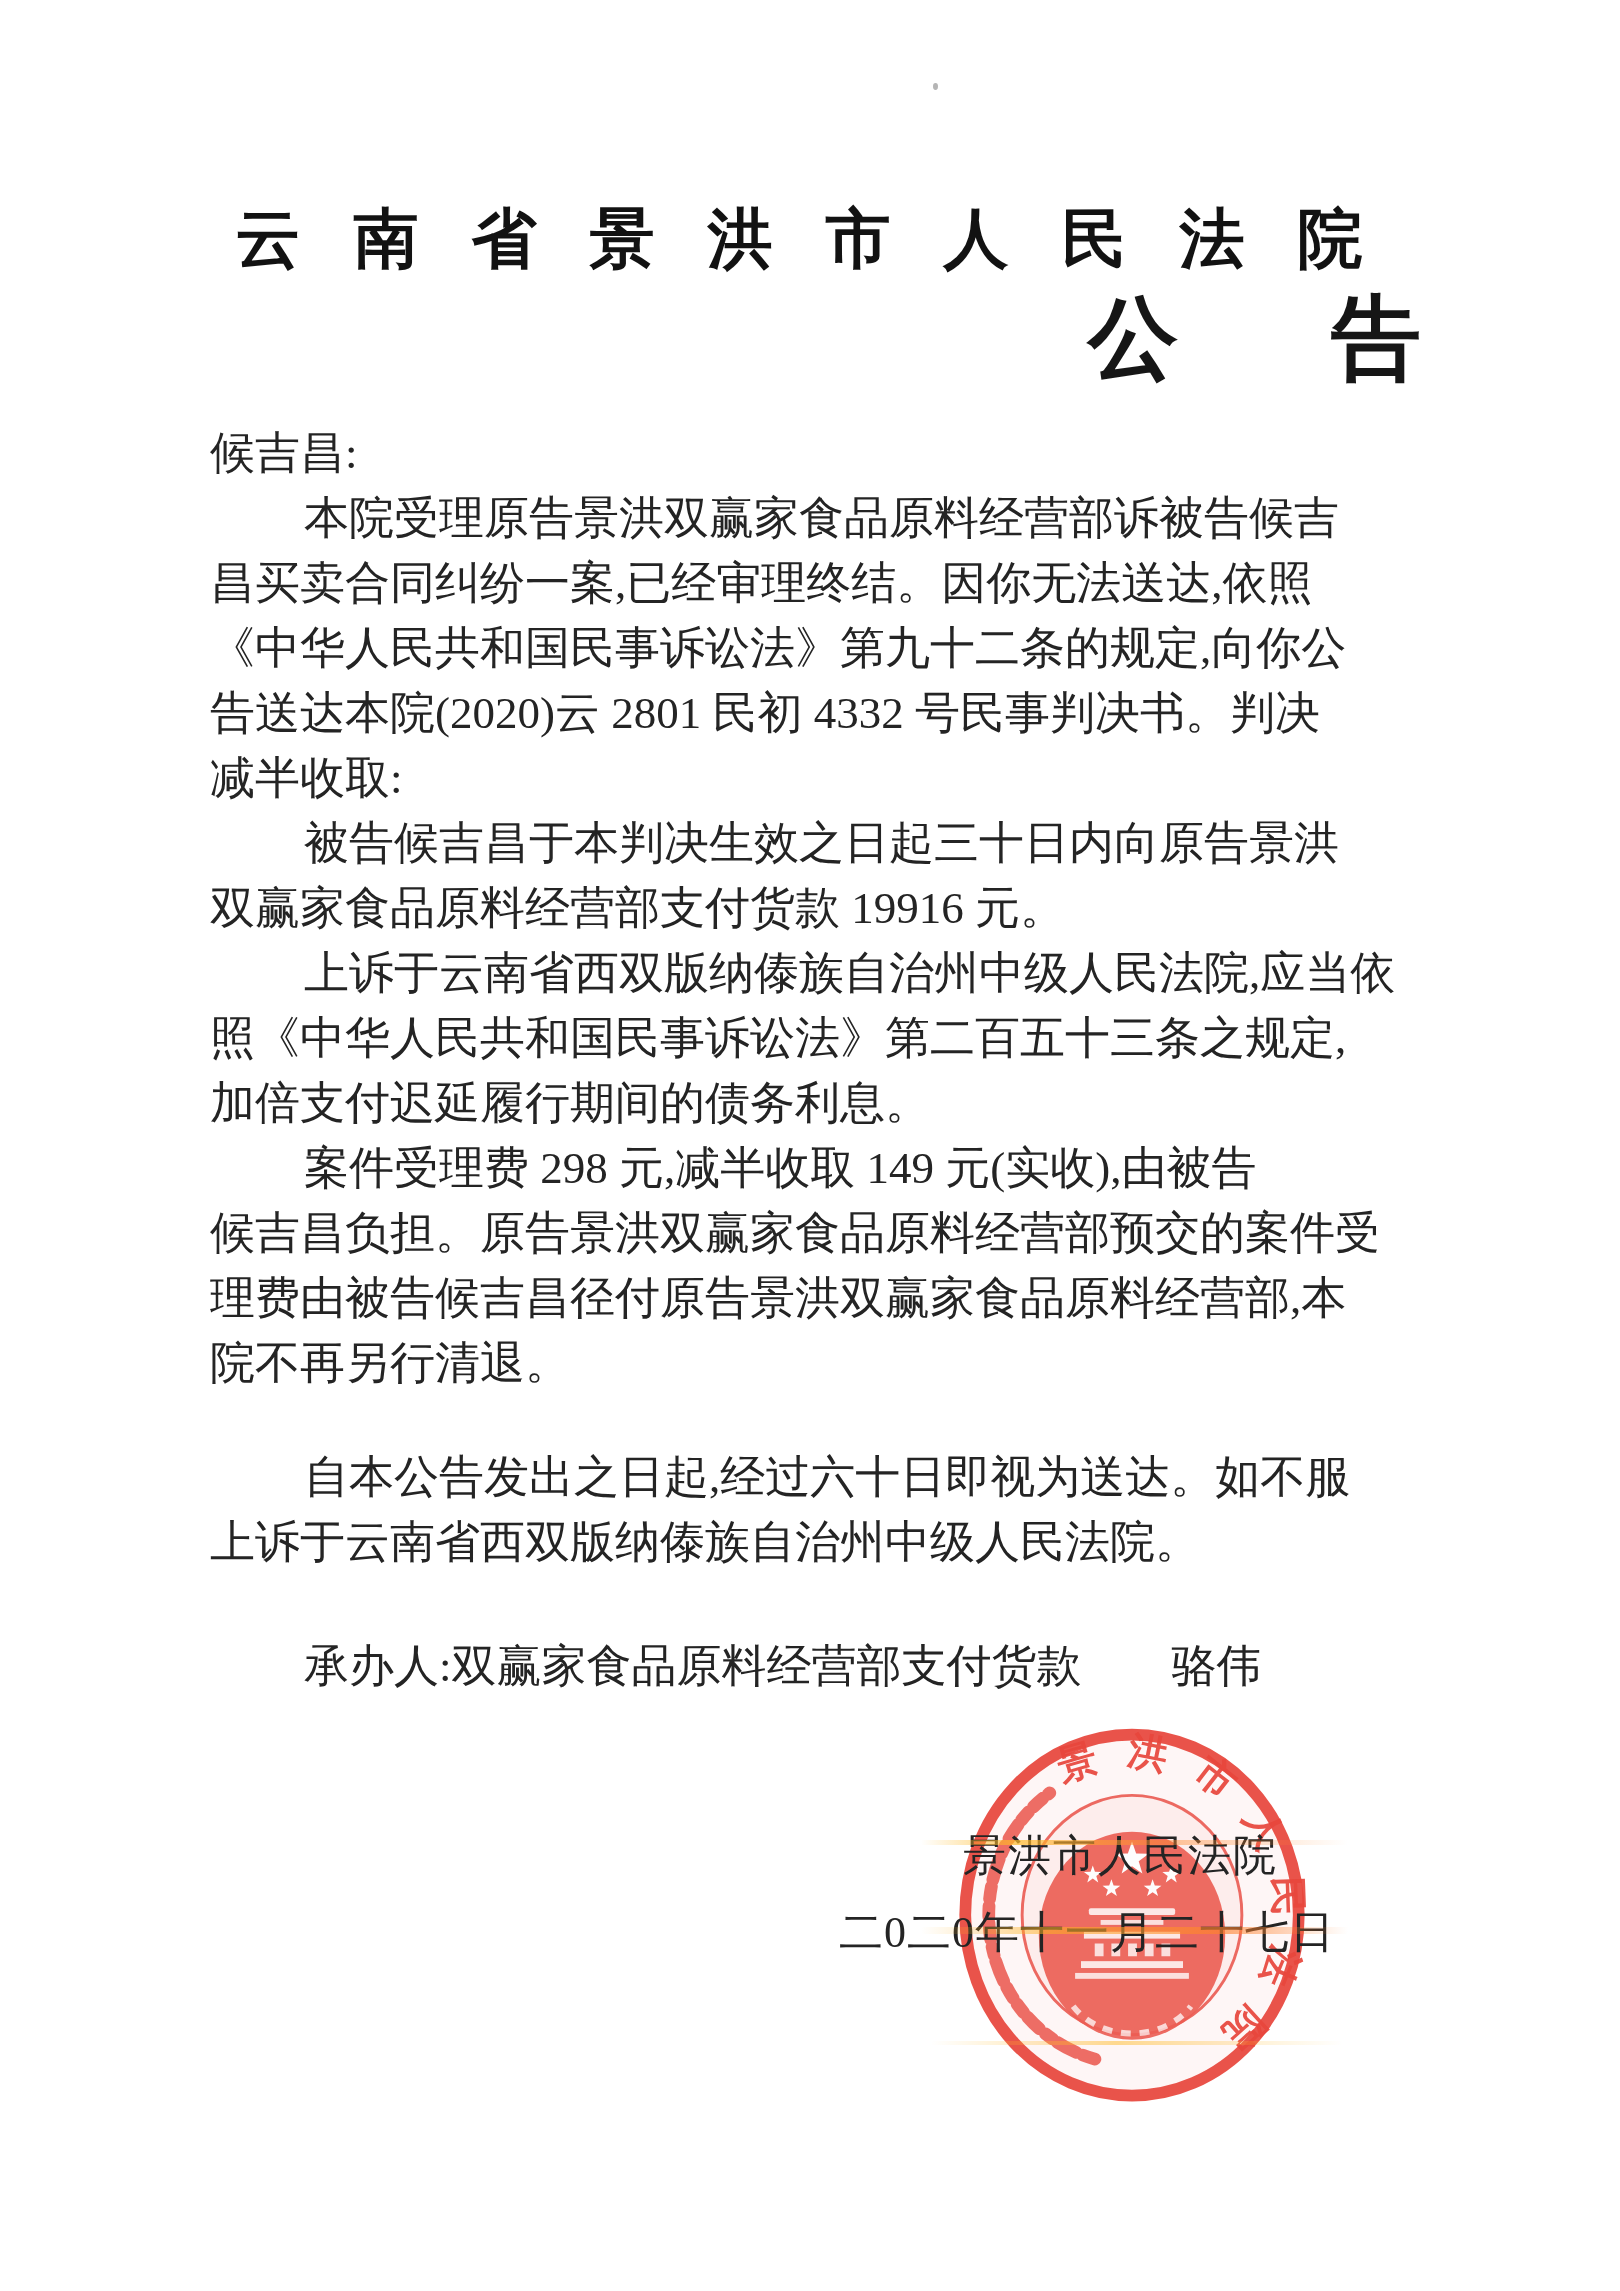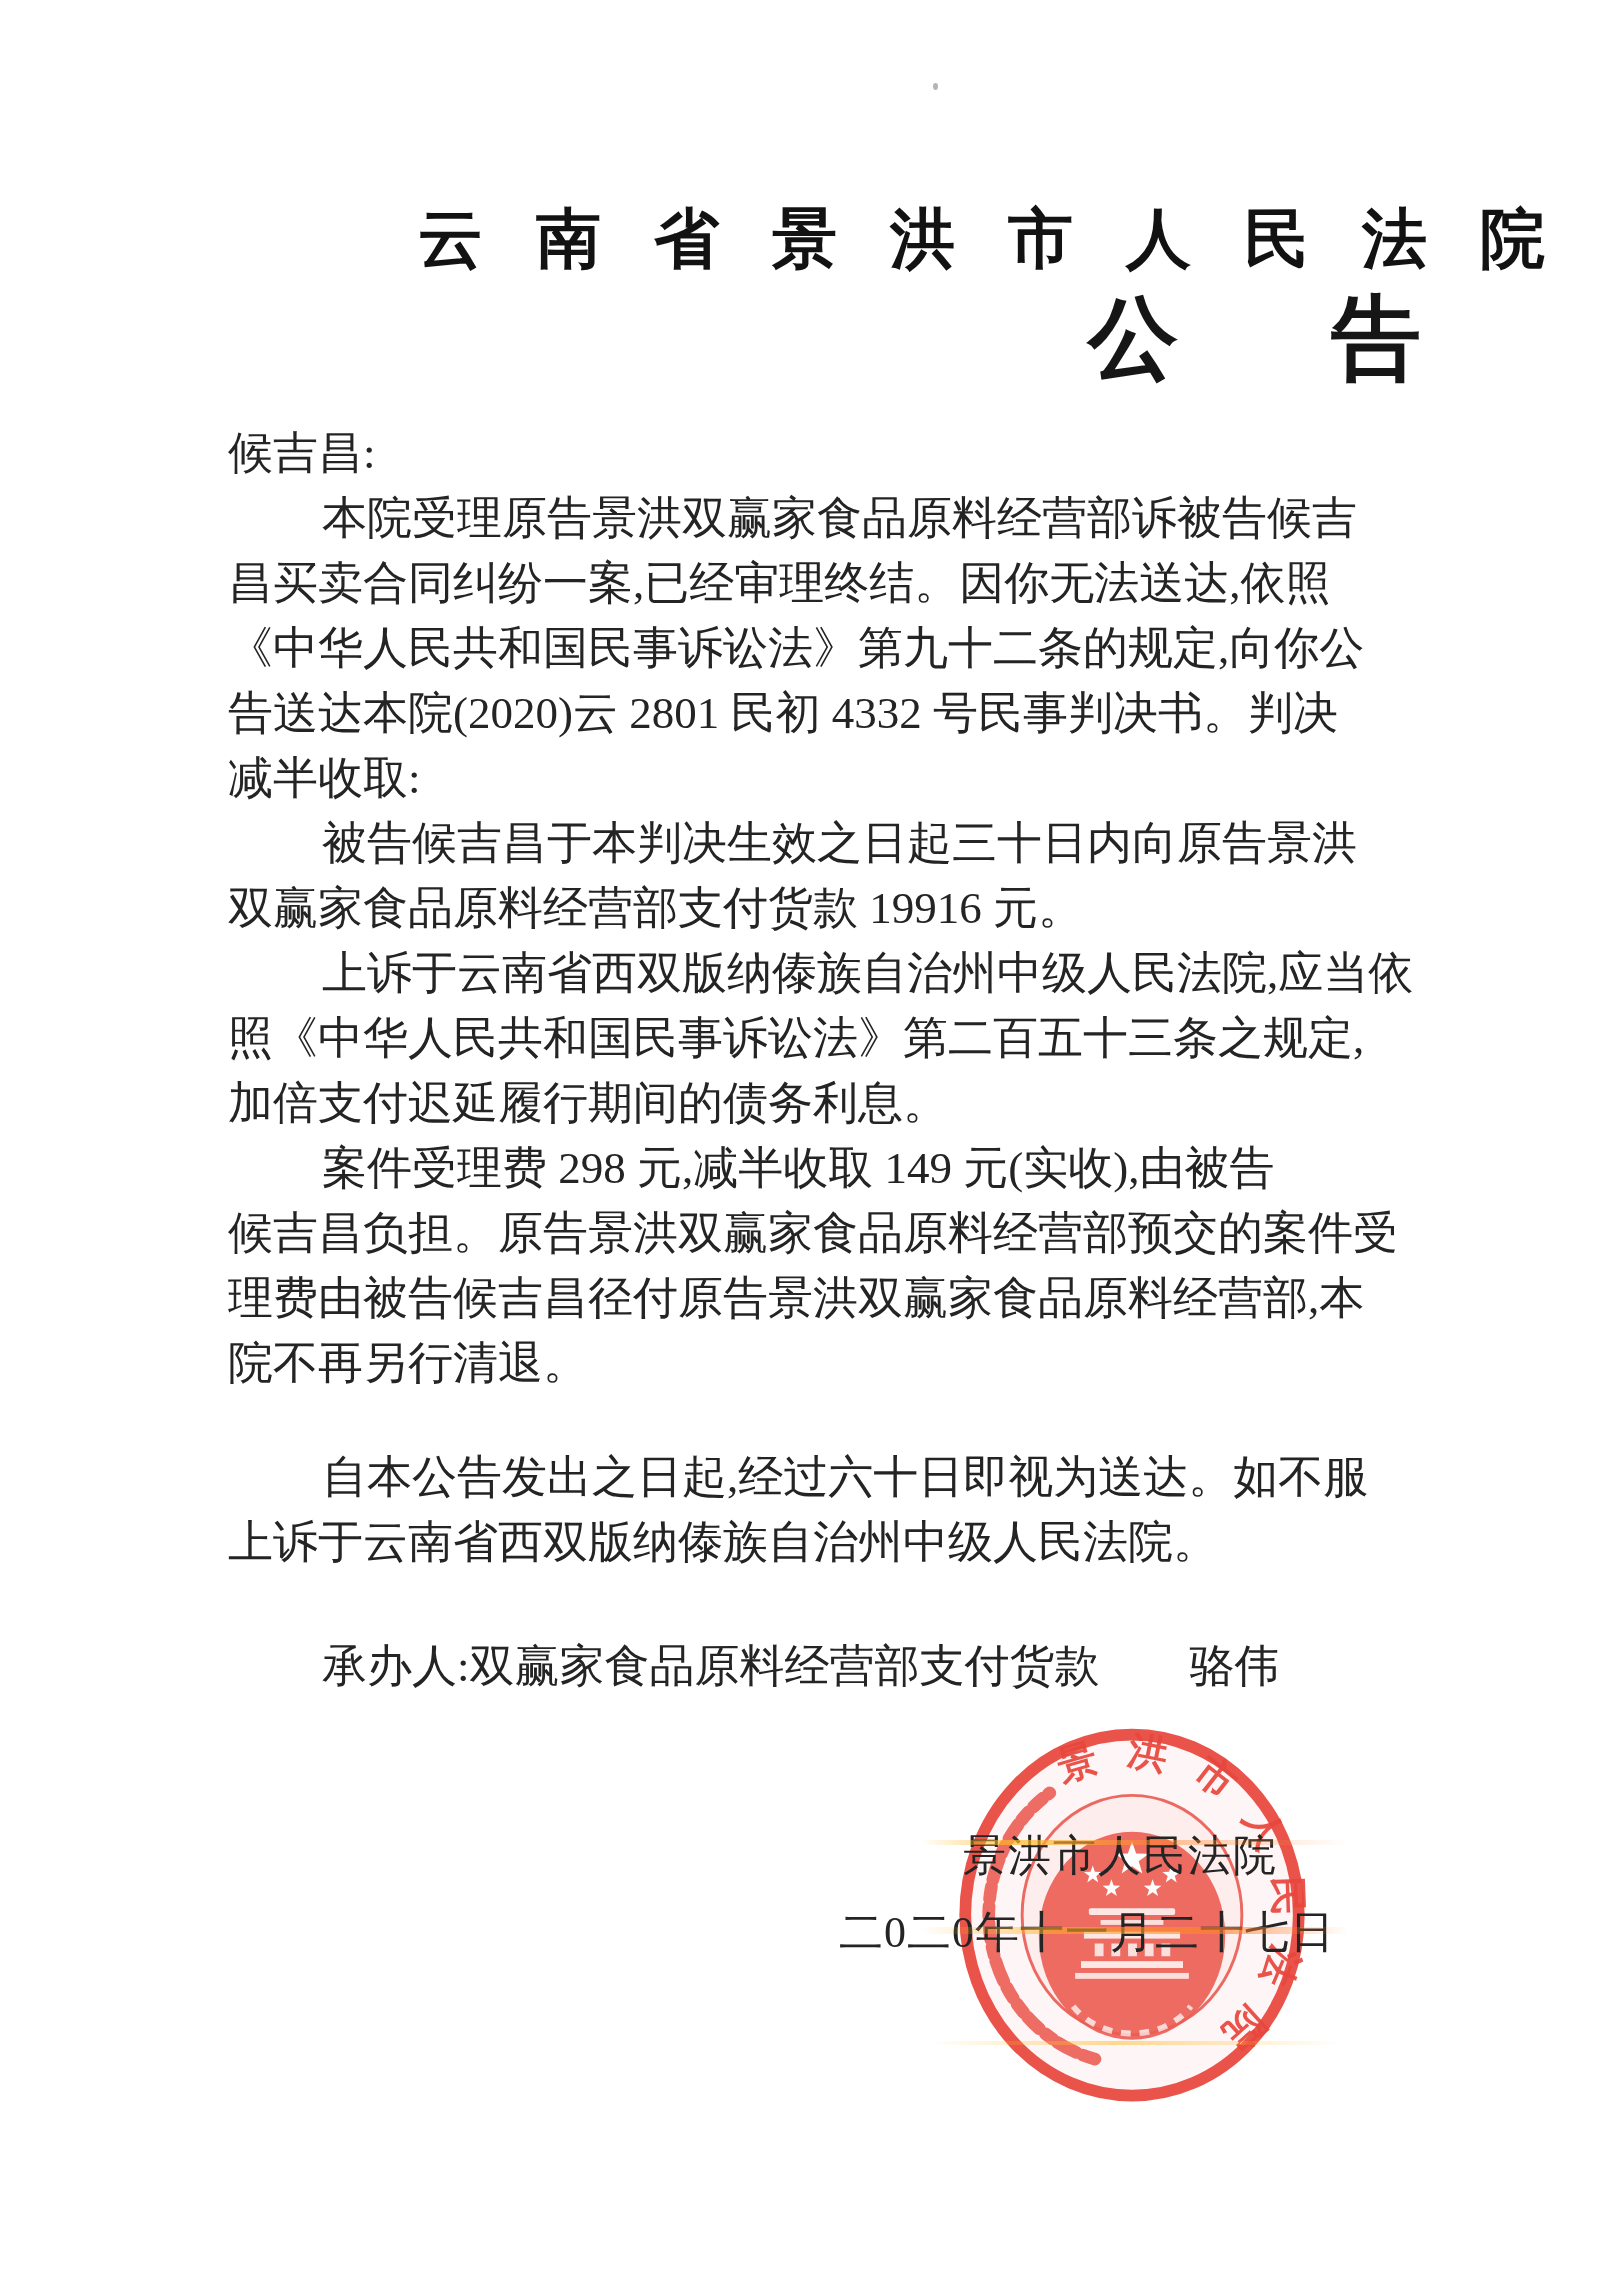--- a/index.html
+++ b/index.html
@@ -11,36 +11,36 @@
     overflow:hidden;
     font-family:"Liberation Serif","DejaVu Serif",serif;
     color:#1f1f1f;
   }
   .speck{
     position:absolute;left:933px;top:83px;width:4.9px;height:6.9px;
     background:#8d8d8d;border-radius:50%;opacity:.65;
   }
   .title{
     position:absolute;top:200px;left:0;width:1598px;
-    text-align:right;
+    text-align:center;
     font-family:"DejaVu Sans","Liberation Sans",sans-serif;
     font-weight:700;font-size:65px;line-height:1.2;
     letter-spacing:53px;text-indent:53px;
     color:#121212;white-space:nowrap;
   }
   .subtitle{
     position:absolute;top:286px;left:0;width:1574px;
     text-align:right;
     font-family:"DejaVu Sans","Liberation Sans",sans-serif;
     font-weight:700;font-size:90px;line-height:1.15;
     letter-spacing:153px;text-indent:153px;
     color:#161616;white-space:nowrap;
   }
   .bodytext{
-    position:absolute;left:228px;top:421px;width:1181px;
+    position:absolute;left:210px;top:421px;width:1181px;
     font-size:45px;color:#242424;
   }
   .line{height:65px;line-height:65px;white-space:pre;}
   .ind{padding-left:94px;}
   .gap1{height:49px;}
   .gap2{height:59px;}
   .sig-court{
     position:absolute;left:963px;top:1827px;
     font-size:43px;letter-spacing:2px;color:#242424;z-index:5;white-space:pre;
   }

